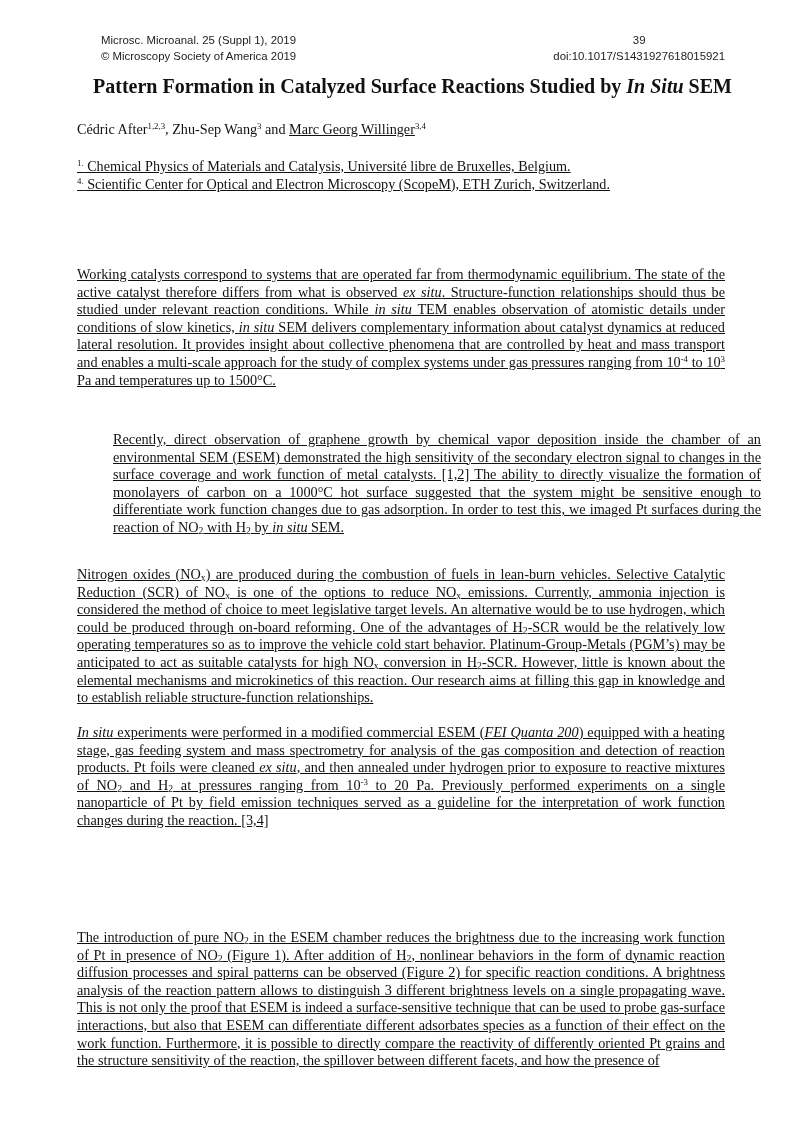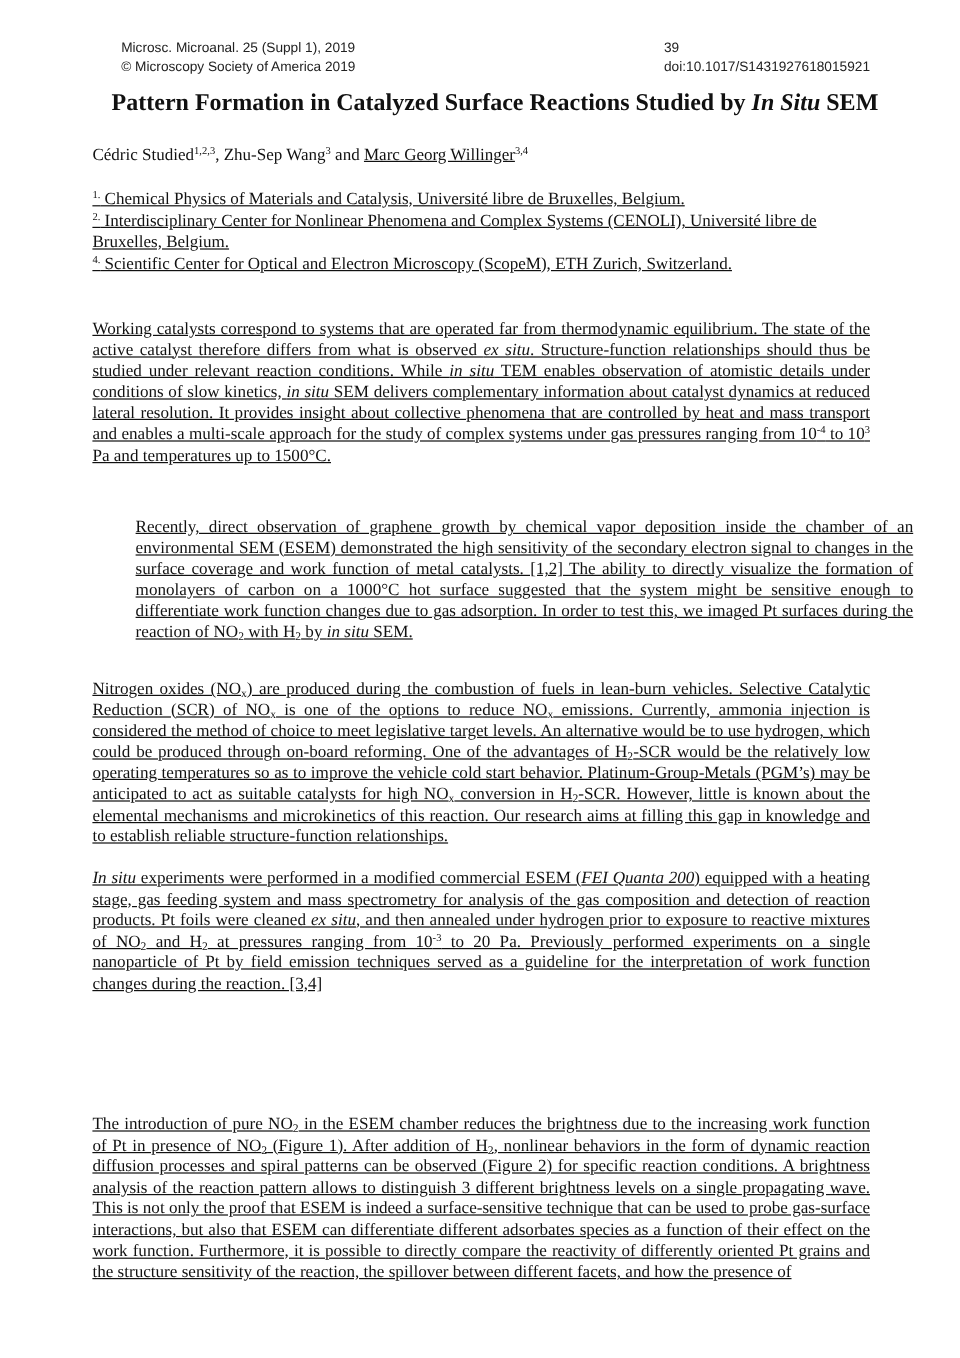--- a/index.html
+++ b/index.html
@@ -1,20 +1,20 @@
 <!DOCTYPE html>
 <html><head>
 <meta charset="utf-8">
 <style>
   html, body { margin: 0; padding: 0; background: #ffffff; }
   body { width: 800px; height: 1132px; position: relative; overflow: hidden; color: #111; }
   .page { position: absolute; left: 77px; top: 0; width: 648px; }
   .header { position: absolute; top: 32px; left: 0; width: 648px; font-family: "Liberation Sans", sans-serif; font-size: 11.4px; line-height: 16px; color: #222; }
   .header .left { position: absolute; left: 0; top: 0; margin-left: 24px; }
-  .header .right { position: absolute; right: 0; top: 0; text-align: left; }
+  .header .right { position: absolute; right: 0; top: 0; text-align: center; }
   .title { position: absolute; top: 75px; left: 16px; width: 648px; font-family: "Liberation Serif", serif; font-weight: bold; font-size: 20px; line-height: 22px; white-space: nowrap; }
   .authors { position: absolute; top: 120px; left: 0; font-family: "Liberation Serif", serif; font-size: 14.2px; line-height: 18px; white-space: nowrap; }
   .affils { position: absolute; top: 157px; left: 0; width: 648px; font-family: "Liberation Serif", serif; font-size: 14.2px; line-height: 18px; }
   .affil { margin: 0; }
   .body-text { position: absolute; left: 0; width: 648px; font-family: "Liberation Serif", serif; font-size: 14.25px; line-height: 17.6px; text-align: justify; hyphens: manual; }
   .p1 { top: 266px; }
   .p2 { top: 431px; margin-left: 36px; }
   .p3 { top: 566px; }
   .p4 { top: 724px; }
   .p5 { top: 929px; }
@@ -34,25 +34,24 @@
       <div>© Microscopy Society of America 2019</div>
     </div>
     <div class="right">
       <div>39</div>
       <div>doi:10.1017/S1431927618015921</div>
     </div>
   </div>
 
   <h1 class="title" style="margin:0"><span>Pattern Formation in Catalyzed Surface Reactions Studied by </span><span class="i">In Situ</span><span> SEM</span></h1>
 
-  <div class="authors"><span>Cédric Studied</span><sup>1,2,3</sup><span>, Zhu-Sep Wang</span><sup>3</sup><span> and </span><span class="u">Marc Georg Willinger</span><sup>3,4</sup></div>
+  <div class="authors"><span>Cédric After</span><sup>1,2,3</sup><span>, Zhu-Sep Wang</span><sup>3</sup><span> and </span><span class="u">Marc Georg Willinger</span><sup>3,4</sup></div>
 
   <div class="affils">
     <p class="affil"><sup>1.</sup><span> Chemical Physics of Materials and Catalysis, Université libre de Bruxelles, Belgium.</span></p>
-    <p class="affil"><sup>2.</sup><span> Interdisciplinary Center for Nonlinear Phenomena and Complex Systems (CENOLI), Université libre de Bruxelles, Belgium.</span></p>
     <p class="affil"><sup>4.</sup><span> Scientific Center for Optical and Electron Microscopy (ScopeM), ETH Zurich, Switzerland.</span></p>
   </div>
 
   <p class="body-text p1"><span>Working catalysts correspond to systems that are operated far from thermodynamic equilibrium. The state of the active catalyst therefore differs from what is observed </span><span class="i">ex situ</span><span>. Structure-function relationships should thus be studied under relevant reaction conditions. While </span><span class="i">in situ</span><span> TEM enables observation of atomistic details under conditions of slow kinetics, </span><span class="i">in situ</span><span> SEM delivers complemen­tary information about catalyst dynamics at reduced lateral resolution. It provides insight about col­lective phenomena that are controlled by heat and mass transport and enables a multi-scale ap­proach for the study of complex systems under gas pressures ranging from 10</span><sup>-4</sup><span> to 10</span><sup>3</sup><span> Pa and tem­peratures up to 1500°C.</span></p>
   <p class="body-text p2"><span>Recently, direct observation of graphene growth by chemical vapor deposition inside the chamber of an environmental SEM (ESEM) demonstrated the high sensitivity of the secondary electron sig­nal to changes in the surface coverage and work function of metal catalysts. [1,2] The ability to di­rectly visualize the formation of monolayers of carbon on a 1000°C hot surface suggested that the system might be sensitive enough to differentiate work function changes due to gas adsorption. In order to test this, we imaged Pt surfaces during the reaction of NO</span><sub>2</sub><span> with H</span><sub>2</sub><span> by </span><span class="i">in situ</span><span> SEM.</span></p>
   <p class="body-text p3"><span>Nitrogen oxides (NO</span><sub>x</sub><span>) are produced during the combustion of fuels in lean-burn vehicles. Selective Catalytic Reduction (SCR) of NO</span><sub>x</sub><span> is one of the options to reduce NO</span><sub>x</sub><span> emissions. Currently, am­monia injection is considered the method of choice to meet legislative target levels. An alternative would be to use hydrogen, which could be produced through on-board reforming. One of the ad­vantages of H</span><sub>2</sub><span>-SCR would be the relatively low operating temperatures so as to improve the vehi­cle cold start behavior. Platinum-Group-Metals (PGM’s) may be anticipated to act as suitable cata­lysts for high NO</span><sub>x</sub><span> conversion in H</span><sub>2</sub><span>-SCR. However, little is known about the elemental mecha­nisms and microkinetics of this reaction. Our research aims at filling this gap in knowledge and to establish reliable structure-function relationships.</span></p>
   <p class="body-text p4"><span class="i">In situ</span><span> experiments were performed in a modified commercial ESEM (</span><span class="i">FEI Quanta 200</span><span>) equipped with a heating stage, gas feeding system and mass spectrometry for analysis of the gas composition and detection of reaction products. Pt foils were cleaned </span><span class="i">ex situ</span><span>, and then annealed under hydrogen prior to exposure to reactive mixtures of NO</span><sub>2</sub><span> and H</span><sub>2</sub><span> at pressures ranging from 10</span><sup>-3</sup><span> to 20 Pa. Previ­ously performed experiments on a single nanoparticle of Pt by field emission techniques served as a guideline for the interpretation of work function changes during the reaction. [3,4]</span></p>
   <p class="body-text p5"><span>The introduction of pure NO</span><sub>2</sub><span> in the ESEM chamber reduces the brightness due to the increasing work function of Pt in presence of NO</span><sub>2</sub><span> (Figure 1). After addition of H</span><sub>2</sub><span>, nonlinear behaviors in the form of dynamic reaction diffusion processes and spiral patterns can be observed (Figure 2) for spe­cific reaction conditions. A brightness analysis of the reaction pattern allows to distinguish 3 differ­ent brightness levels on a single propagating wave. This is not only the proof that ESEM is indeed a surface-sensitive technique that can be used to probe gas-surface interactions, but also that ESEM can differentiate different adsorbates species as a function of their effect on the work function. Fur­thermore, it is possible to directly compare the reactivity of differently oriented Pt grains and the structure sensitivity of the reaction, the spillover between different facets, and how the presence of</span></p>
 </div>
 

